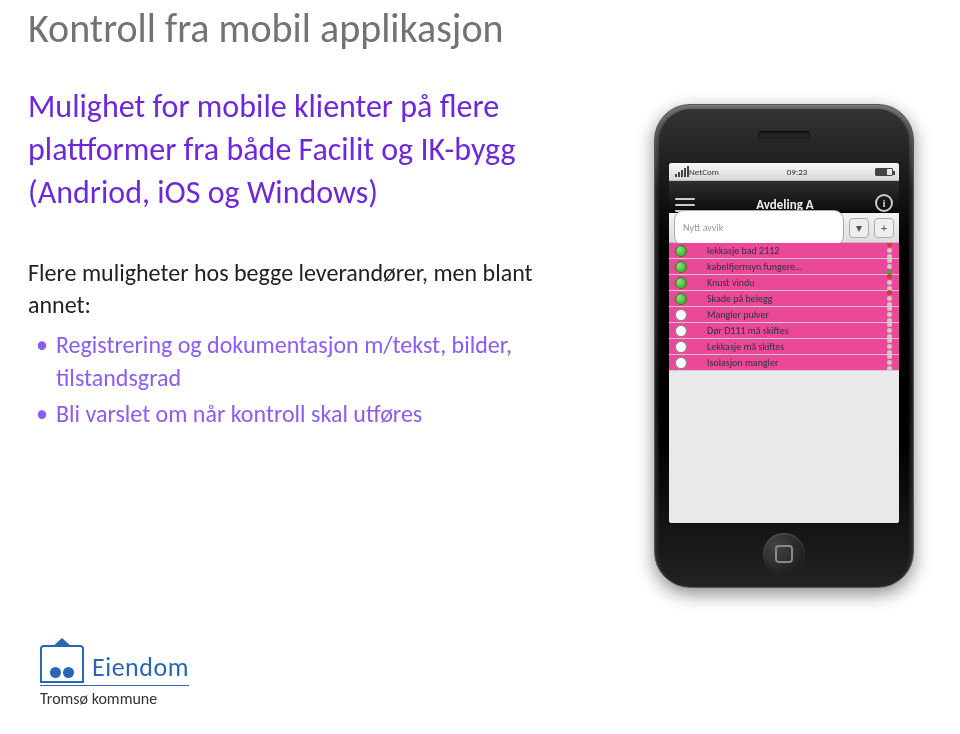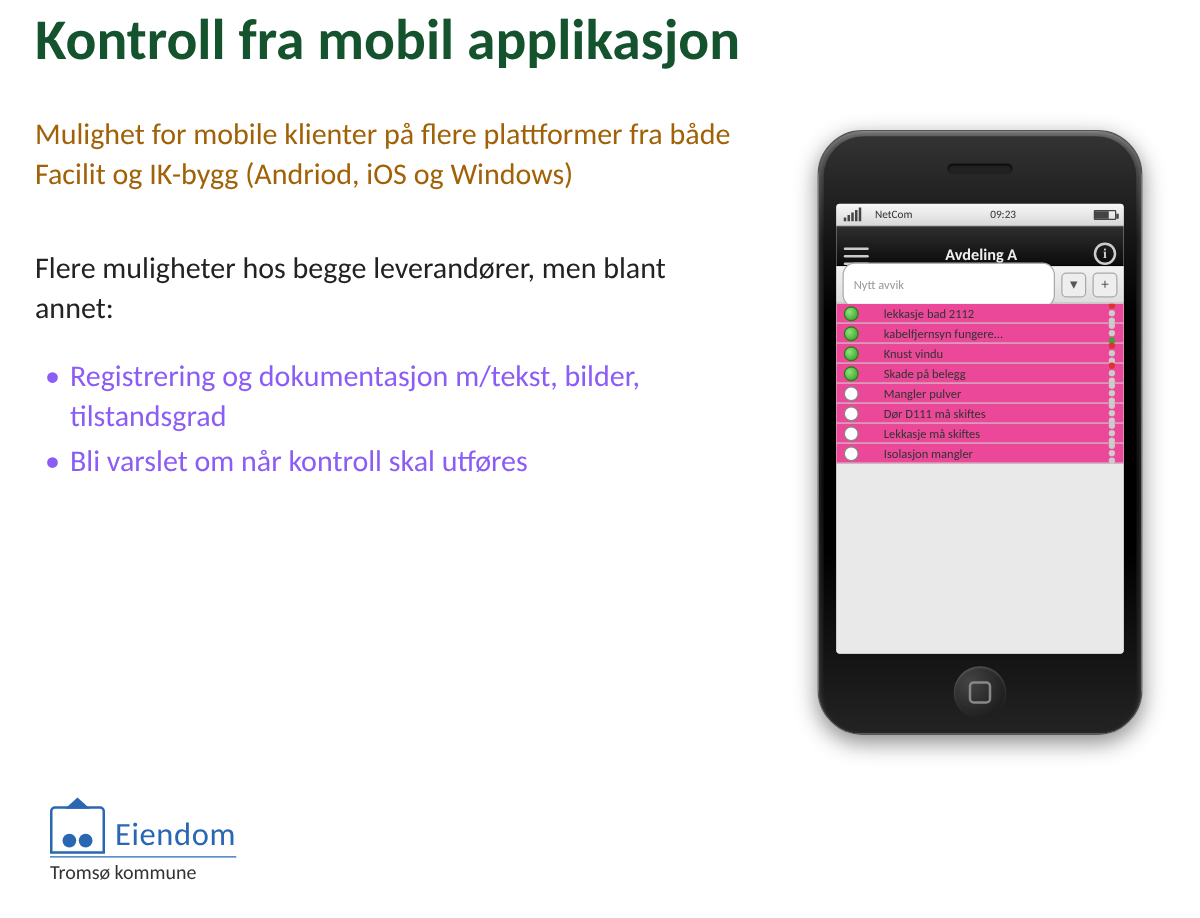--- a/index.html
+++ b/index.html
@@ -6,37 +6,37 @@
   body {
     width: 960px;
     height: 734px;
     background: #fff;
     font-family: Calibri, Arial, sans-serif;
     position: relative;
     overflow: hidden;
   }
   .slide { padding: 4px 28px 0 28px; position: relative; height: 100%; }
   .title {
-    color: #14532d;
-    font-size: 46px;
-    font-weight: 700;
+    color: #737373;
+    font-size: 40px;
+    font-weight: 400;
     margin-bottom: 32px;
   }
   .intro {
-    font-size: 24px;
-    color: #a16207;
+    font-size: 32px;
+    color: #6d28d9;
     line-height: 1.35;
     margin-bottom: 42px;
     max-width: 560px;
   }
   .sub {
     font-size: 24px;
     color: #222;
     line-height: 1.35;
-    margin-bottom: 22px;
+    margin-bottom: 8px;
     max-width: 560px;
   }
   ul.bullets {
     list-style: none;
     max-width: 560px;
   }
   ul.bullets li {
     font-size: 24px;
     color: #8b5cf6;
     line-height: 1.35;
@@ -177,21 +177,21 @@
   <p class="sub">Flere muligheter hos begge leverandører, men blant annet:</p>
   <ul class="bullets">
     <li>Registrering og dokumentasjon m/tekst, bilder, tilstandsgrad</li>
     <li>Bli varslet om når kontroll skal utføres</li>
   </ul>
 
   <div class="phone">
     <div class="speaker"></div>
     <div class="screen">
       <div class="status-bar">
-        <div style="display:flex;align-items:flex-end;gap:11px;">
+        <div style="display:flex;align-items:flex-end;gap:0;">
           <div class="sig">
               <span></span>
               <span></span>
               <span></span>
               <span></span>
               <span></span>
             </div>
           <span>NetCom</span>
         </div>
         <span>09:23</span>

